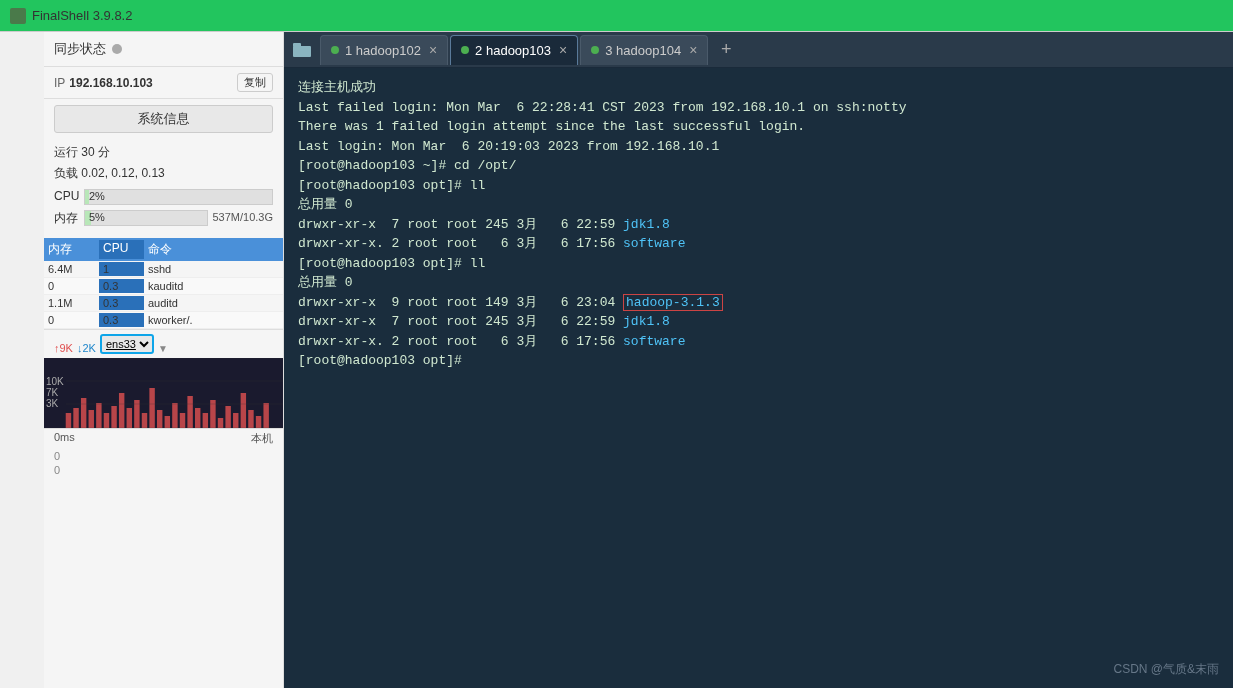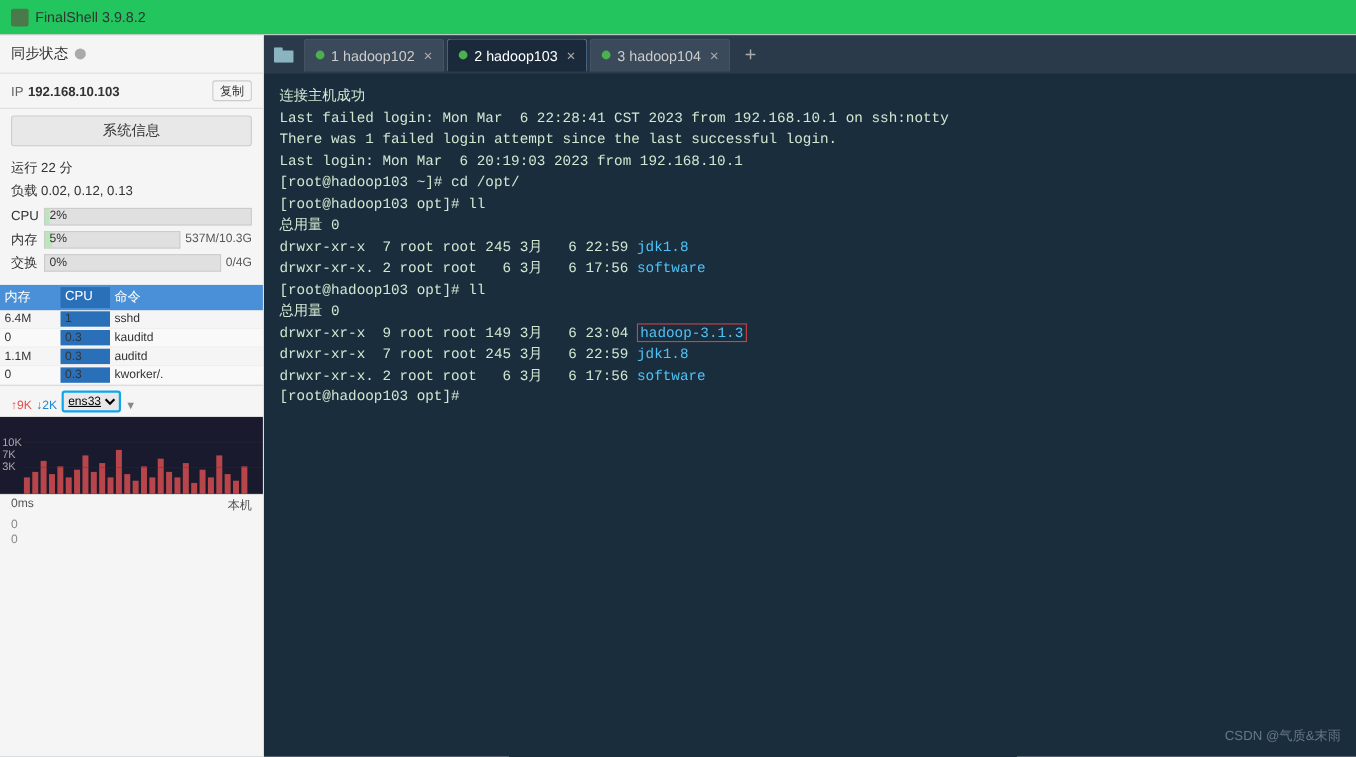--- a/index.html
+++ b/index.html
@@ -46,20 +46,21 @@
     
     #sidebar {
       width: 240px;
       background: #f5f5f5;
       border-right: 1px solid #ddd;
       display: flex;
       flex-direction: column;
       flex-shrink: 0;
       font-size: 13px;
       color: #333;
+      margin-left: 44px;
     }
 
     #sync-status {
       display: flex;
       align-items: center;
       padding: 8px 10px;
       border-bottom: 1px solid #ddd;
     }
     #sync-dot {
       width: 10px;
@@ -346,48 +347,40 @@
 
     <div id="ip-row">
       <span id="ip-label">IP</span>
       <span id="ip-value">192.168.10.103</span>
       <button id="copy-btn">复制</button>
     </div>
 
     <div id="sysinfo-btn">系统信息</div>
 
     <div id="stats">
-      <div style="margin-bottom:2px;">运行 22 分</div>
+      <div style="margin-bottom:2px;">运行 30 分</div>
       <div style="margin-bottom:4px;">负载 0.02, 0.12, 0.13</div>
 
       <div class="stat-row">
         <span class="stat-label">CPU</span>
         <div class="stat-bar-wrap">
           <div class="stat-bar-fill" style="width:2%;"></div>
           <span class="stat-text">2%</span>
         </div>
       </div>
 
       <div class="stat-row">
         <span class="stat-label">内存</span>
         <div class="stat-bar-wrap">
           <div class="stat-bar-fill" style="width:5%;"></div>
           <span class="stat-text">5%</span>
         </div>
         <span class="stat-right">537M/10.3G</span>
       </div>
 
-      <div class="stat-row">
-        <span class="stat-label">交换</span>
-        <div class="stat-bar-wrap">
-          <div class="stat-bar-fill" style="width:0%;"></div>
-          <span class="stat-text">0%</span>
-        </div>
-        <span class="stat-right">0/4G</span>
-      </div>
     </div>
 
     <div id="proc-header">
       <div class="proc-col proc-col-mem">内存</div>
       <div class="proc-col proc-col-cpu">CPU</div>
       <div class="proc-col proc-col-cmd">命令</div>
     </div>
 
     <div id="proc-list" style="font-size:11px;">
       <div class="proc-row">

